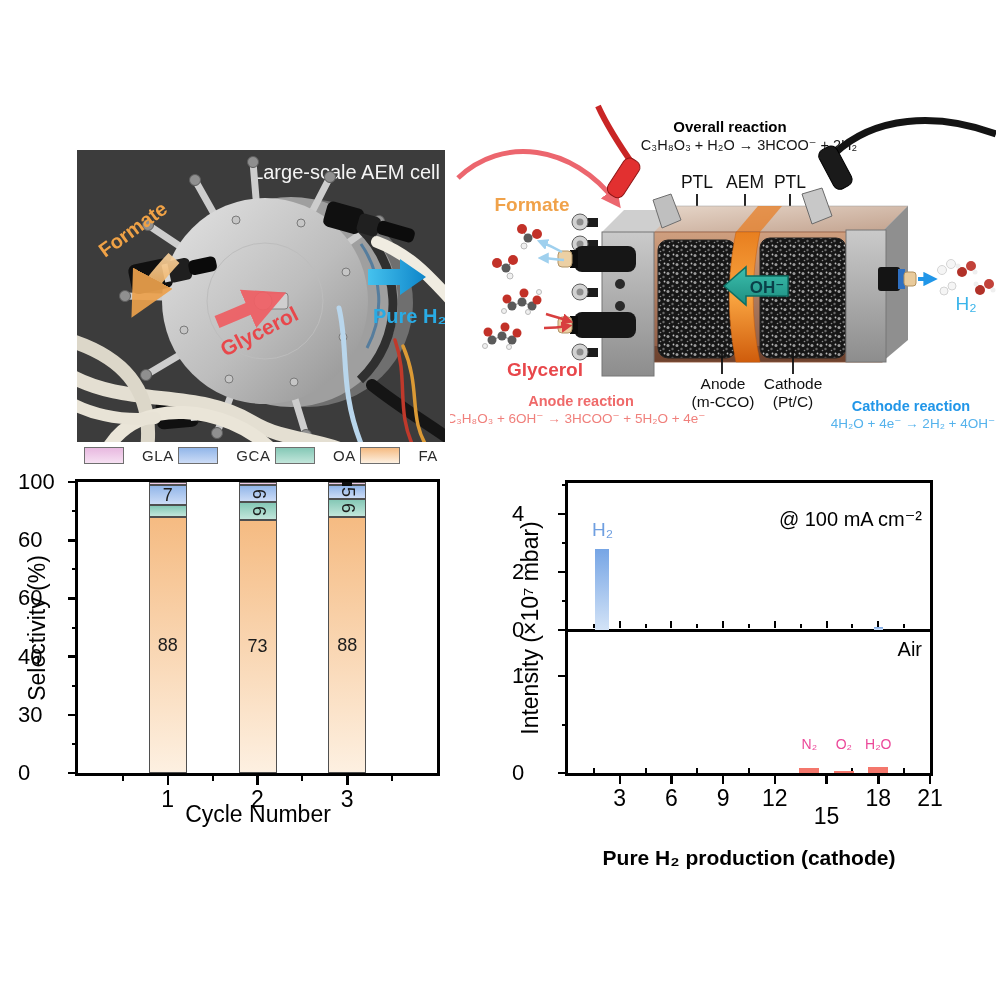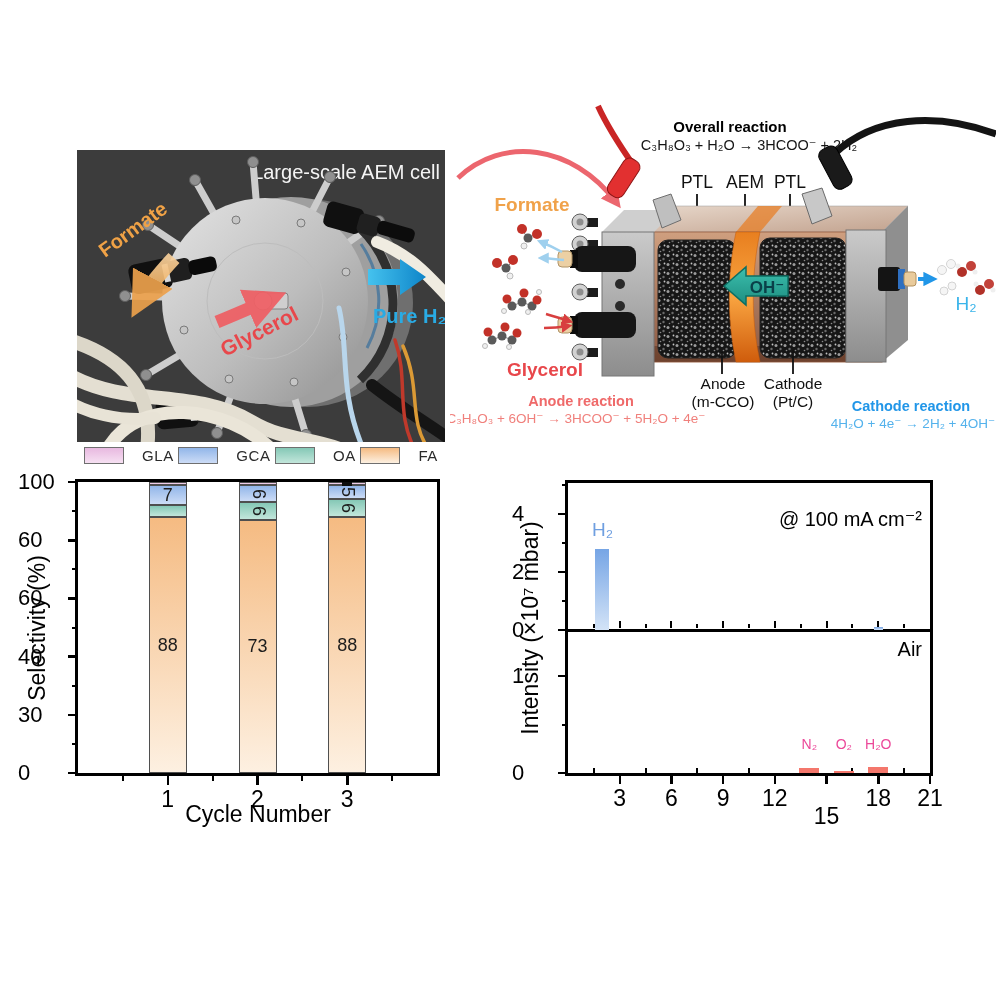--- a/index.html
+++ b/index.html
@@ -538,15 +538,16 @@
         <div class="ticklabel tl-y" style="left: -56px; top: 181px; width: 42px;">1</div>
         <div class="tick" style="left: -6px; top: 240.5px; width: 6px; height: 2px;"></div>
         <div class="bar" style="left: 231.333px; top: 285.15px; width: 20px; height: 4.85px; background: rgb(244, 119, 108);"></div>
         <div class="mslabel" style="left: 213.333px; top: 253px; width: 56px;">N₂</div>
         <div class="bar" style="left: 265.81px; top: 288.06px; width: 20px; height: 1.94px; background: rgb(244, 119, 108);"></div>
         <div class="mslabel" style="left: 247.81px; top: 253px; width: 56px;">O₂</div>
         <div class="bar" style="left: 300.286px; top: 284.18px; width: 20px; height: 5.82px; background: rgb(244, 119, 108);"></div>
         <div class="mslabel" style="left: 282.286px; top: 253px; width: 56px;">H₂O</div>
       </div>
     <div class="ylab" style="left:30px;top:183px">Intensity (×10⁷ mbar)</div>
+    <div class="caption" style="left:249px;top:413px">Pure H₂ production (cathode)</div>
   </div>
 
 </div>
 
 </body></html>

